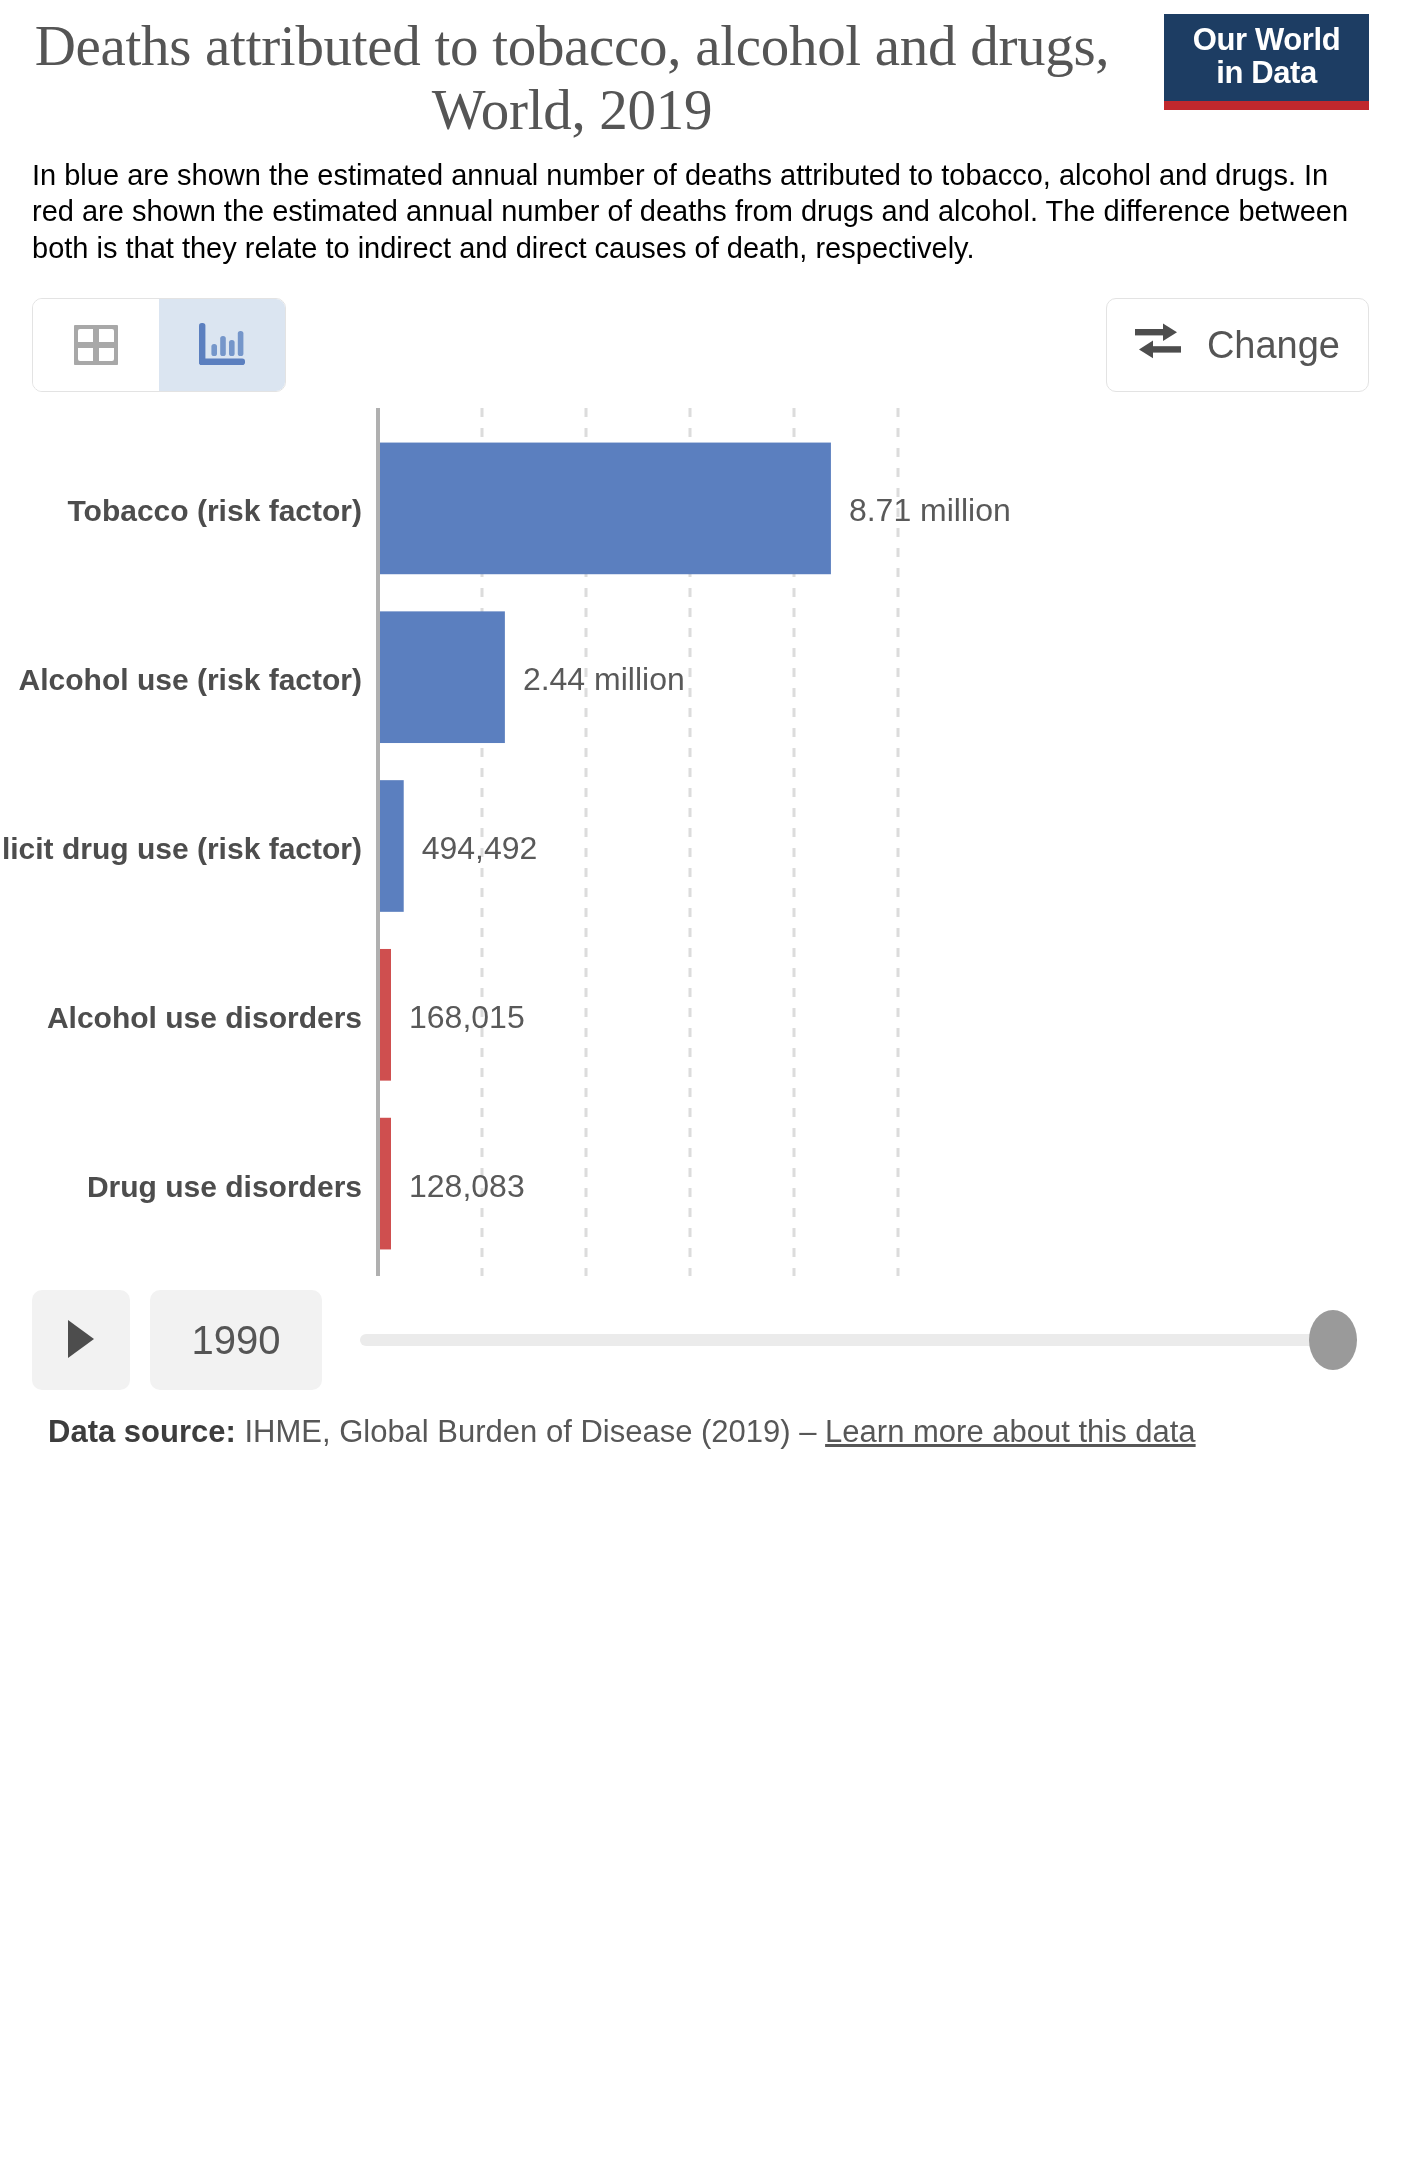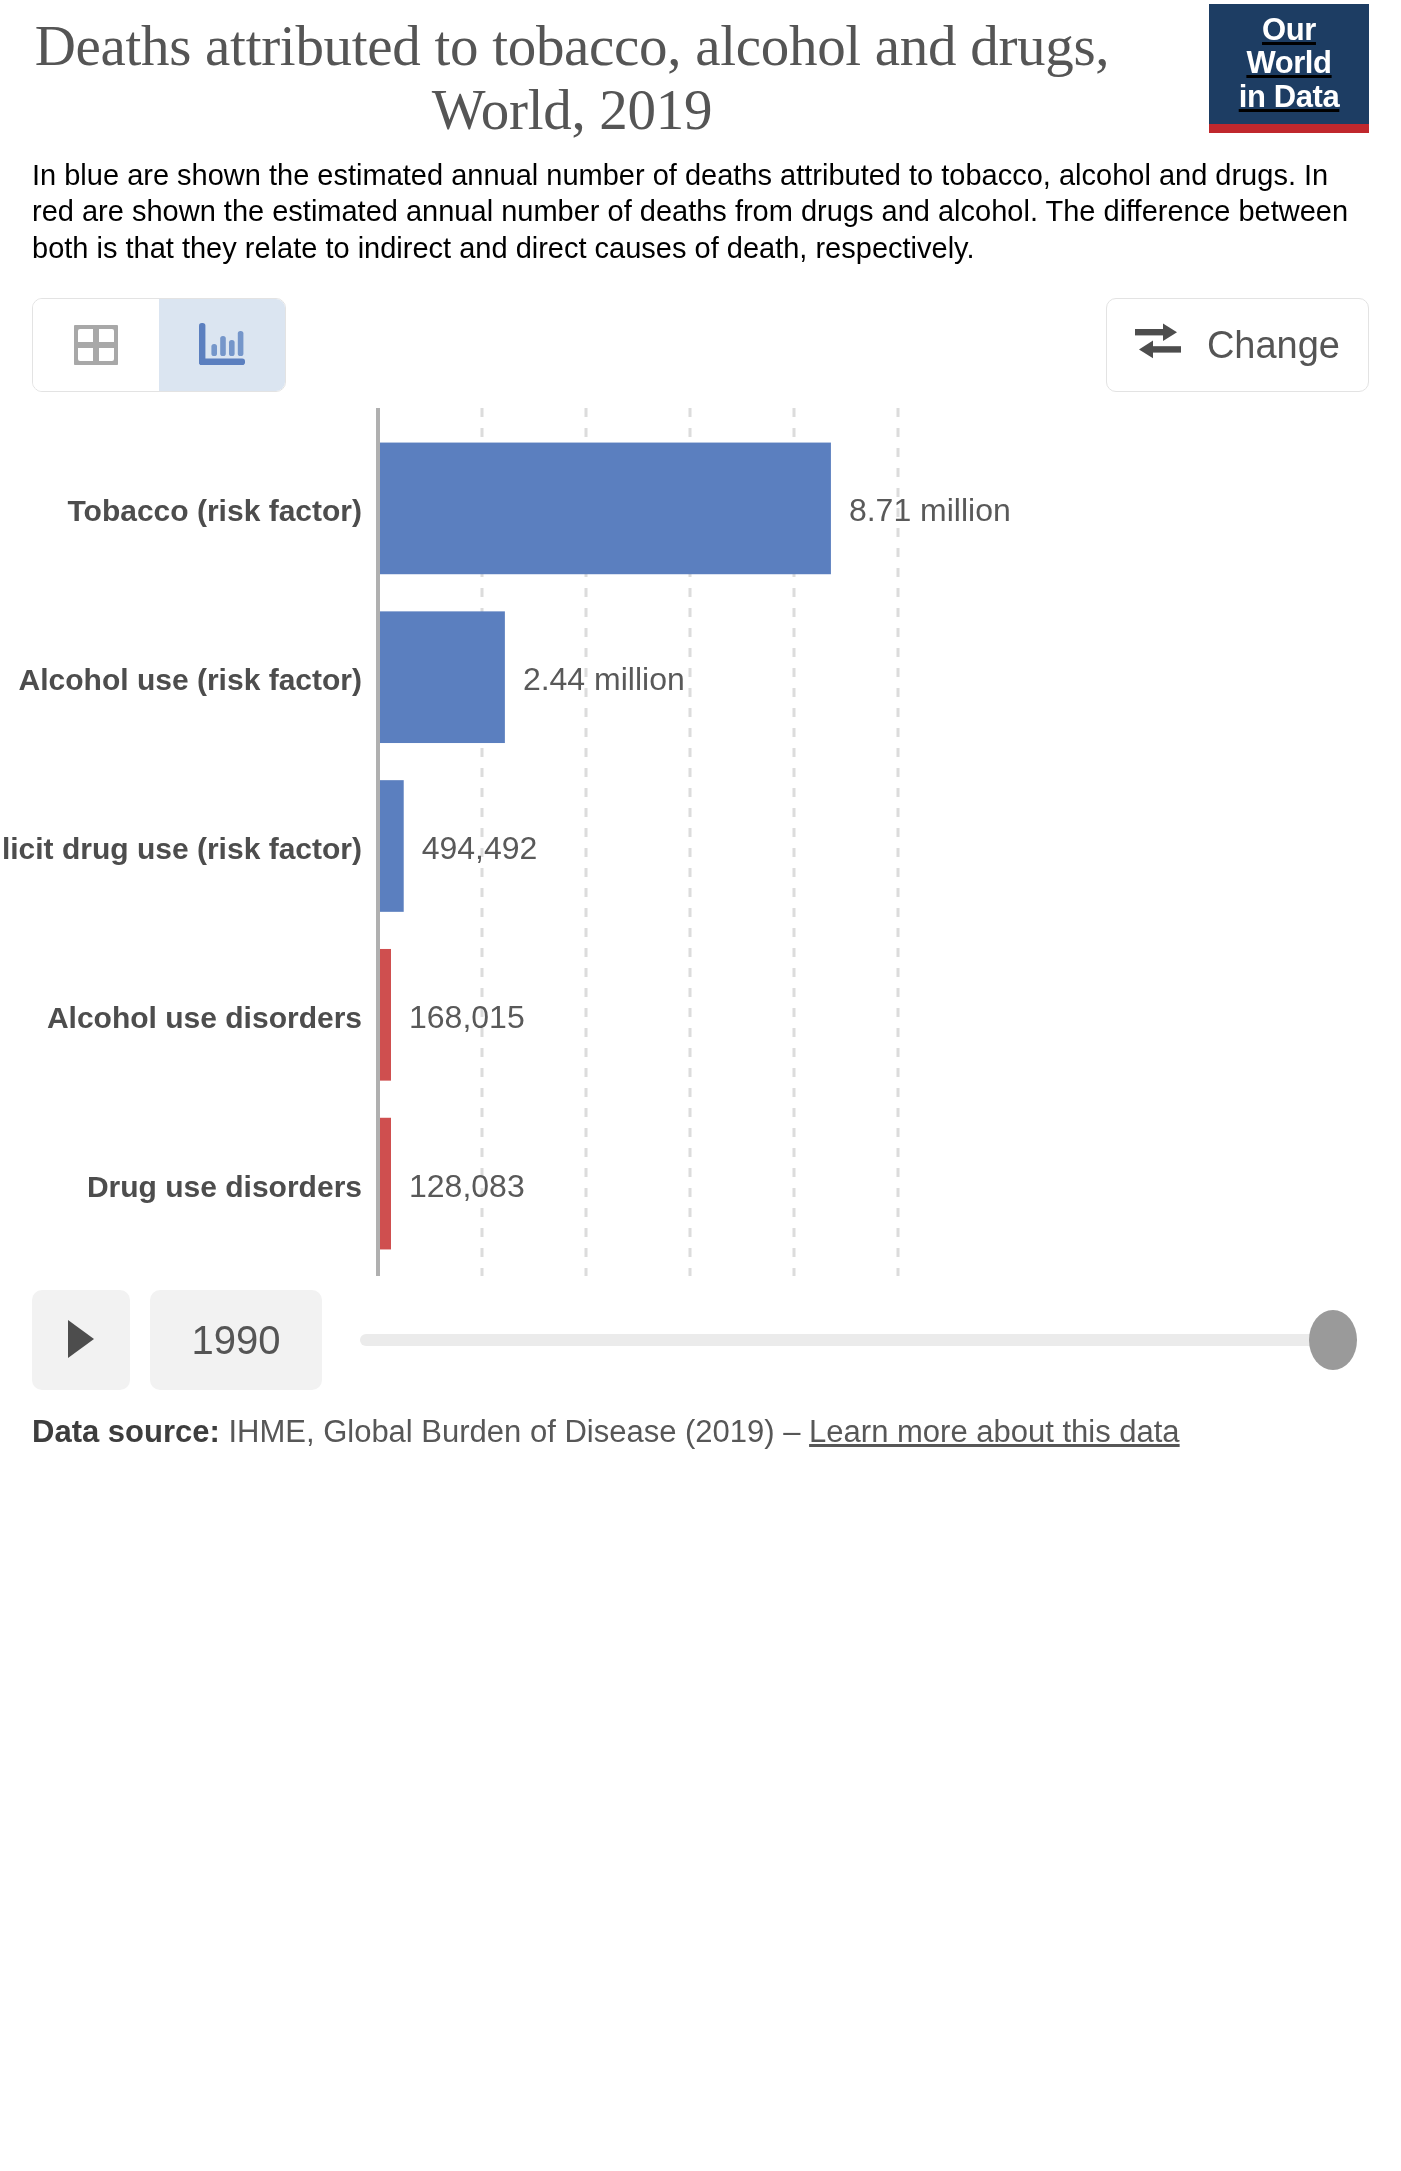--- a/index.html
+++ b/index.html
@@ -24,24 +24,23 @@
     line-height: 1.13;
     font-weight: 400;
     color: #555555;
     letter-spacing: -0.3px;
     max-width: 1080px;
     margin: 0;
     text-align: center;
   }
   .logo {
     position: absolute;
-    top: 4px;
+    top: 14px;
     right: 32px;
-    width: 160px;
-    text-decoration: underline;
+    width: 205px;
   }
   .logo-box {
     background: #1d3d63;
     padding: 9px 10px 11px 10px;
     text-align: center;
   }
   .logo-line {
     color: #ffffff;
     font-family: "Liberation Sans", sans-serif;
     font-weight: bold;
@@ -164,21 +163,21 @@
     right: -6px;
     width: 48px;
     height: 60px;
     border-radius: 24px / 30px;
     background: #9a9a9a;
     cursor: pointer;
   }
 
   
   .footer {
-    margin: 22px 32px 0 32px;
+    margin: 22px 32px 0 48px;
     font-size: 31px;
     line-height: 1.3;
     color: #575757;
     max-width: 1340px;
   }
   .footer b { font-weight: bold; color: #3d3d3d; }
   .footer .lnk {
     text-decoration: underline;
     color: #575757;
     cursor: pointer;

